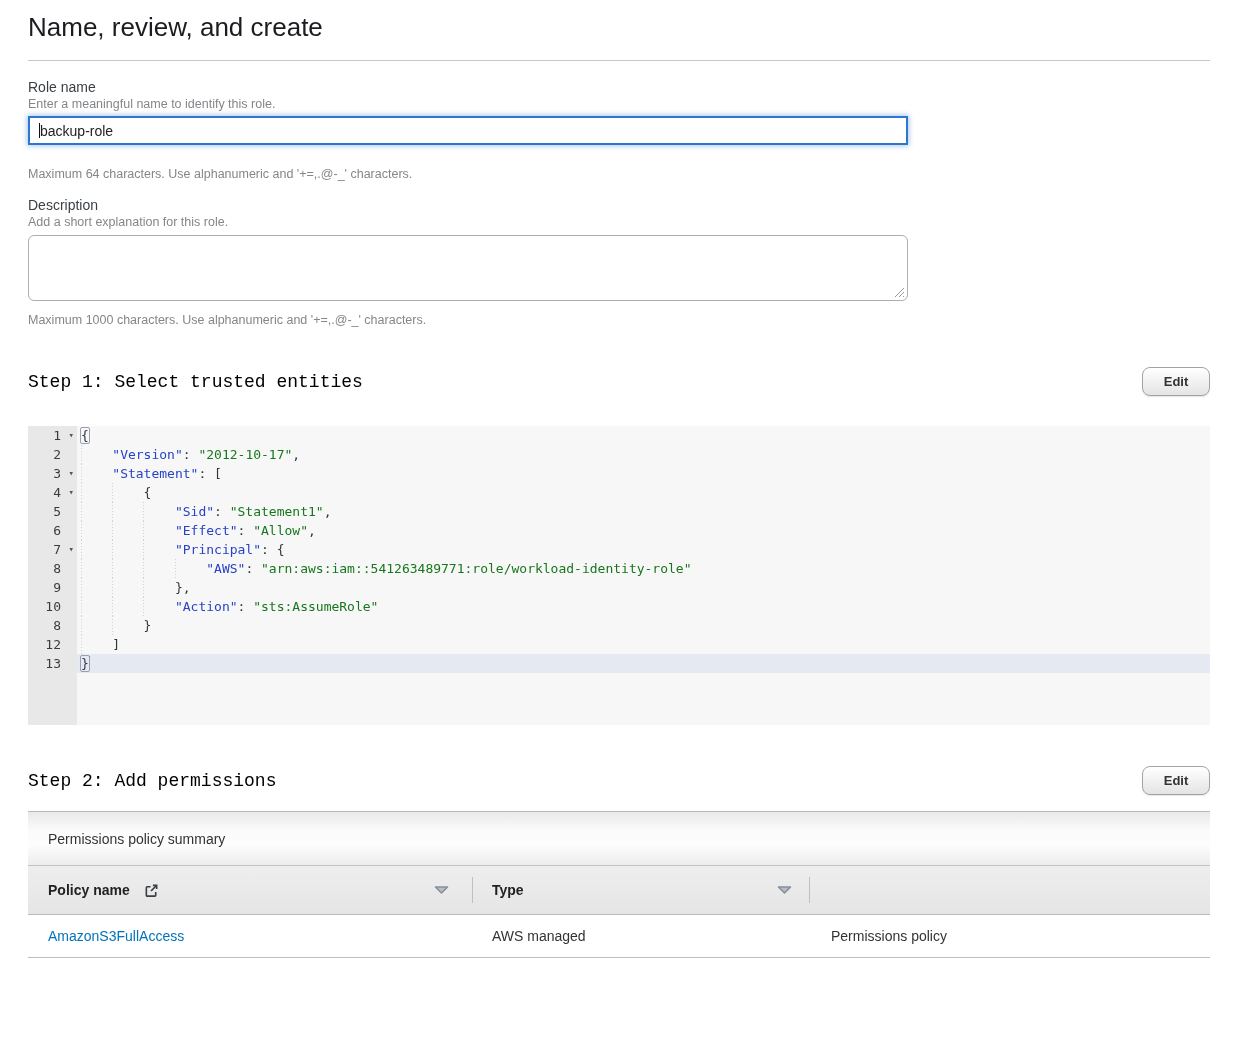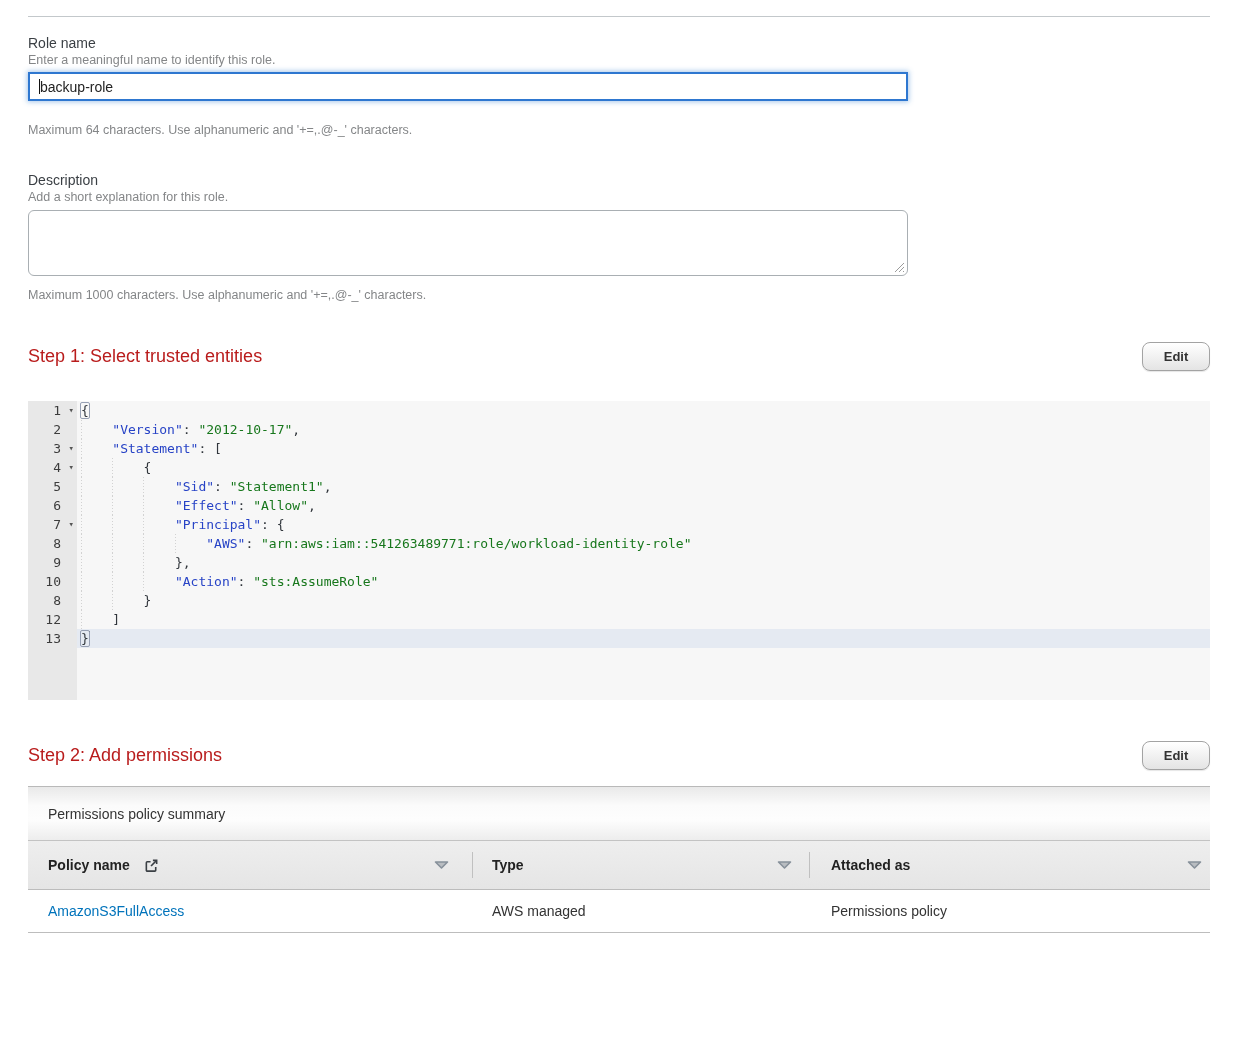--- a/index.html
+++ b/index.html
@@ -39,25 +39,25 @@
   @keyframes blink { 50% { opacity: 0; } }
 
   .textarea-wrap { position: relative; width: 880px; margin-top: 6px; }
   textarea.text-area {
     width: 880px; height: 66px; padding: 6px 10px; resize: none;
     font-family: "Liberation Sans", sans-serif; font-size: 14px; color: #222;
     border: 1px solid #a9afb3; border-radius: 6px; outline: none; background: #fff; display: block;
   }
   .resize-handle { position: absolute; right: 3px; bottom: 3px; width: 11px; height: 11px; }
   .desc-hint { margin-top: 12px; }
-  .desc-label { margin-top: 35px; }
+  .desc-label { margin-top: 16px; }
 
   .step-header { margin-top: 40px; display: flex; align-items: center; justify-content: space-between; }
   .step-header.second { margin-top: 41px; }
-  h3.step-title { font-size: 18px; font-weight: 400; color: #b91c1c; }
+  h3.step-title { font-size: 18px; font-weight: 400; color: #000000; font-family: Liberation Mono, monospace; }
   button.edit-btn {
     width: 68px; height: 29px; font-family: "Liberation Sans", sans-serif;
     font-size: 13px; font-weight: 700; color: #333;
     background: linear-gradient(180deg, #ffffff, #e4e4e4);
     border: 1px solid #a3a3a3; border-radius: 8px;
     box-shadow: 0 1px 1px rgba(0,0,0,0.1); cursor: pointer;
   }
 
   
   .editor { position: relative; margin-top: 30px; height: 299px; background: #f7f7f7; overflow: hidden; }
@@ -108,20 +108,21 @@
   .td-2 { width: 337px; padding-left: 19px; }
   .td-3 { width: 400px; padding-left: 21px; }
   a.policy-link { color: var(--c-link); text-decoration: none; cursor: pointer; }
   .ext-icon { display: inline-block; line-height: 0; }
 </style>
 </head>
 <body style="--c-link: #0073bb; --c-focus: #2e77d0; --c-key: #2743c6; --c-str: #17771c;">
 
 <div class="page">
 
+  <h1 class="page-title">Name, review, and create</h1>
 
   <hr class="divider">
 
   <div class="field-label">Role name</div>
   <div class="field-help">Enter a meaningful name to identify this role.</div>
   <div class="input-wrap">
     <input class="text-input" type="text" value="backup-role" style="">
     <span class="input-caret"></span>
   </div>
   <div class="field-hint">Maximum 64 characters. Use alphanumeric and '+=,.@-_' characters.</div>
@@ -205,30 +206,20 @@
         <span class="th-label">
             <span>Type</span>
           </span>
         <span class="filter-tri">
           <svg width="15" height="9" viewBox="0 0 15 9">
               <path d="M1.5 1.5 L13.5 1.5 L7.5 7.5 Z" fill="#b9bdc1" stroke="#87919b" stroke-width="1.6" stroke-linejoin="round"></path>
             </svg>
         </span>
         <span class="col-divider"></span>
       </div>
-      <div class="th th-3">
-        <span class="th-label">
-            <span>Attached as</span>
-          </span>
-        <span class="filter-tri">
-          <svg width="15" height="9" viewBox="0 0 15 9">
-              <path d="M1.5 1.5 L13.5 1.5 L7.5 7.5 Z" fill="#b9bdc1" stroke="#87919b" stroke-width="1.6" stroke-linejoin="round"></path>
-            </svg>
-        </span>
-      </div>
     </div>
 
     <div class="trow">
       <div class="td-1">
         <a class="policy-link">AmazonS3FullAccess</a>
       </div>
       <div class="td-2">AWS managed</div>
       <div class="td-3">Permissions policy</div>
     </div>
   </div>

